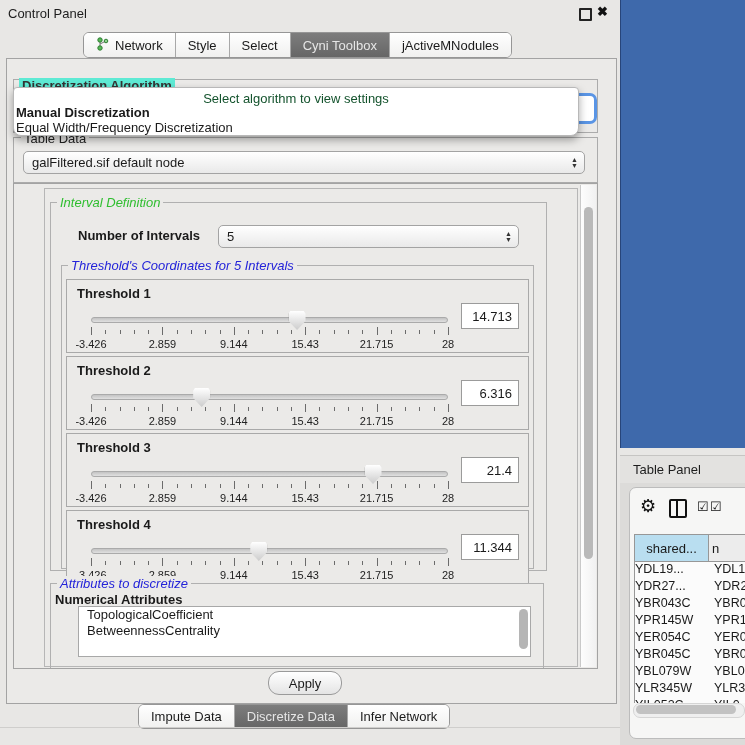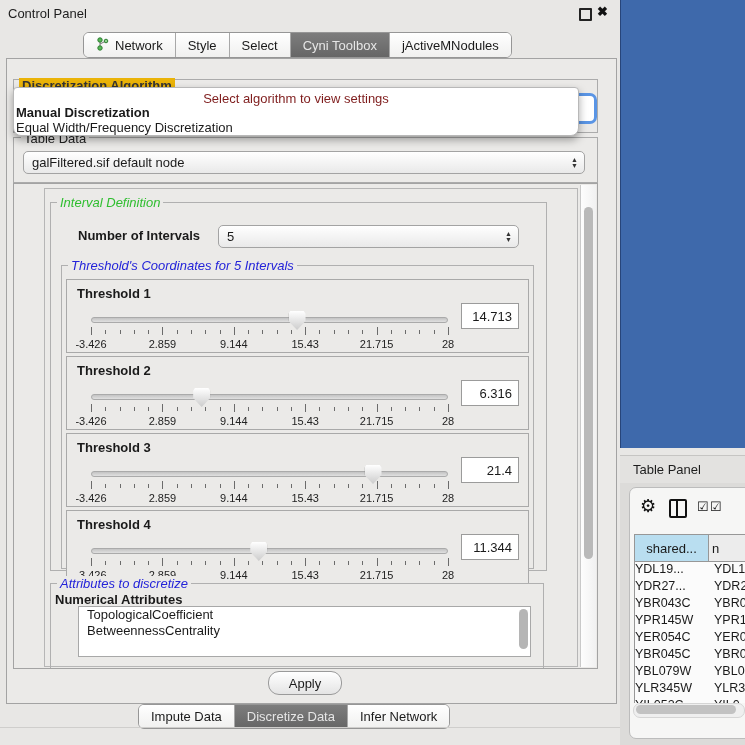--- a/index.html
+++ b/index.html
@@ -21,28 +21,28 @@
        border-right:1px solid #a8a8a8;font-size:13px;white-space:nowrap;}
   .seg:last-child{border-right:none;}
   .seg.active{background:linear-gradient(#7d7d7d,#666666);color:#e6e6e6;}
   .seg .net-ico{margin-right:6px;}
 
   
   #frame{left:6px;top:58px;width:609px;height:644px;border:1px solid #a3a3a3;background:#ebeae8;}
 
   
   #alg-group{left:13px;top:79px;width:583px;height:52px;border:1px solid #ababab;}
-  #alg-title{left:19px;top:78px;background:#eab308;padding:0 3px;font-weight:bold;color:#333;text-align:right;}
+  #alg-title{left:19px;top:78px;background:#5eead4;padding:0 3px;font-weight:bold;color:#333;text-align:right;}
   #alg-combo-focus{left:568px;top:93px;width:23px;height:25px;background:#fff;
                    border:3px solid #5a95e5;border-radius:7px;}
 
   
   #popup{left:13px;top:87px;width:564px;height:47px;background:#ffffff;border:1px solid #b8b8b8;
          border-radius:4px 4px 8px 8px;box-shadow:0 4px 9px rgba(0,0,0,.35);z-index:40;}
-  #popup-hint{left:0;top:3px;width:100%;text-align:center;color:#7f1d1d;font-size:13px;}
+  #popup-hint{left:0;top:3px;width:100%;text-align:center;color:#14532d;font-size:13px;}
   .popup-opt{left:2px;font-size:13px;white-space:nowrap;}
   #popup-opt-0{top:17px;font-weight:bold;}
   #popup-opt-1{top:32px;}
 
   
   #td-group{left:13px;top:137px;width:583px;height:44px;border:1px solid #ababab;}
   #td-title{left:21px;top:131px;background:#ebeae8;padding:0 3px;color:#222;}
   .combo{border:1px solid #a3a3a3;border-radius:5px;background:linear-gradient(#ffffff,#e9e9e9);
          display:flex;align-items:center;padding-left:8px;font-size:13px;box-sizing:border-box;}
   .combo .spin{margin-left:auto;margin-right:6px;display:flex;flex-direction:column;

